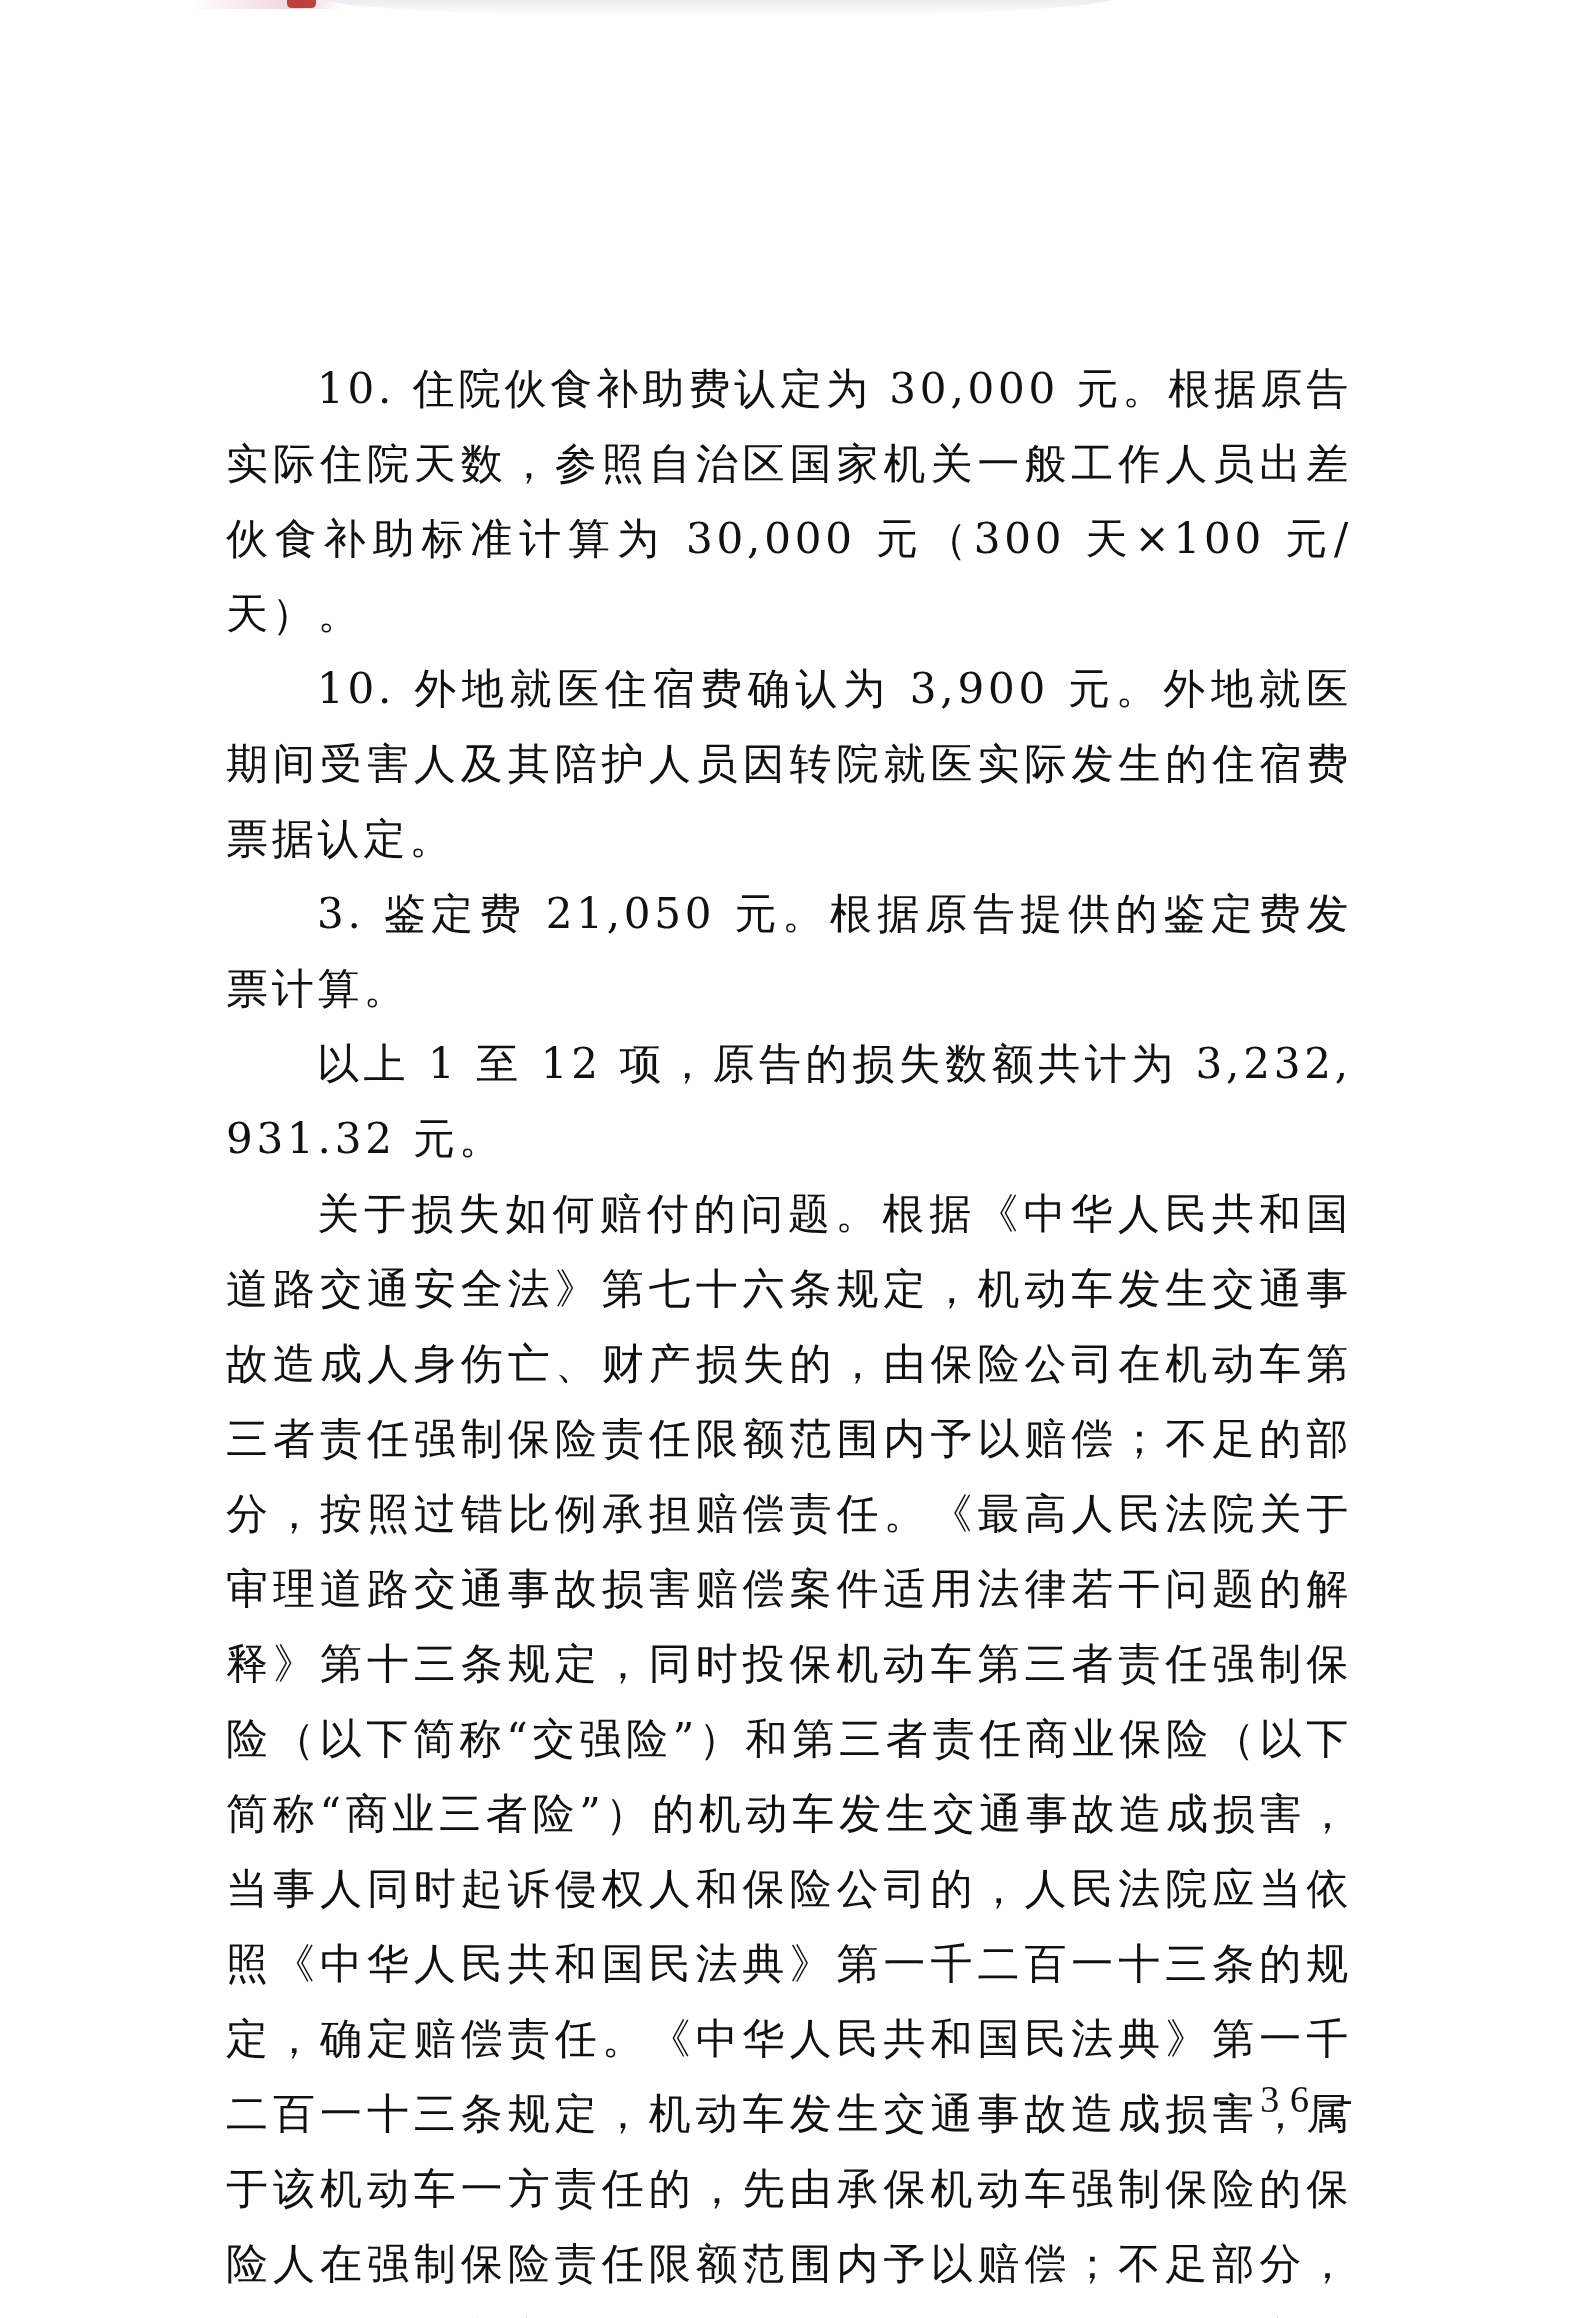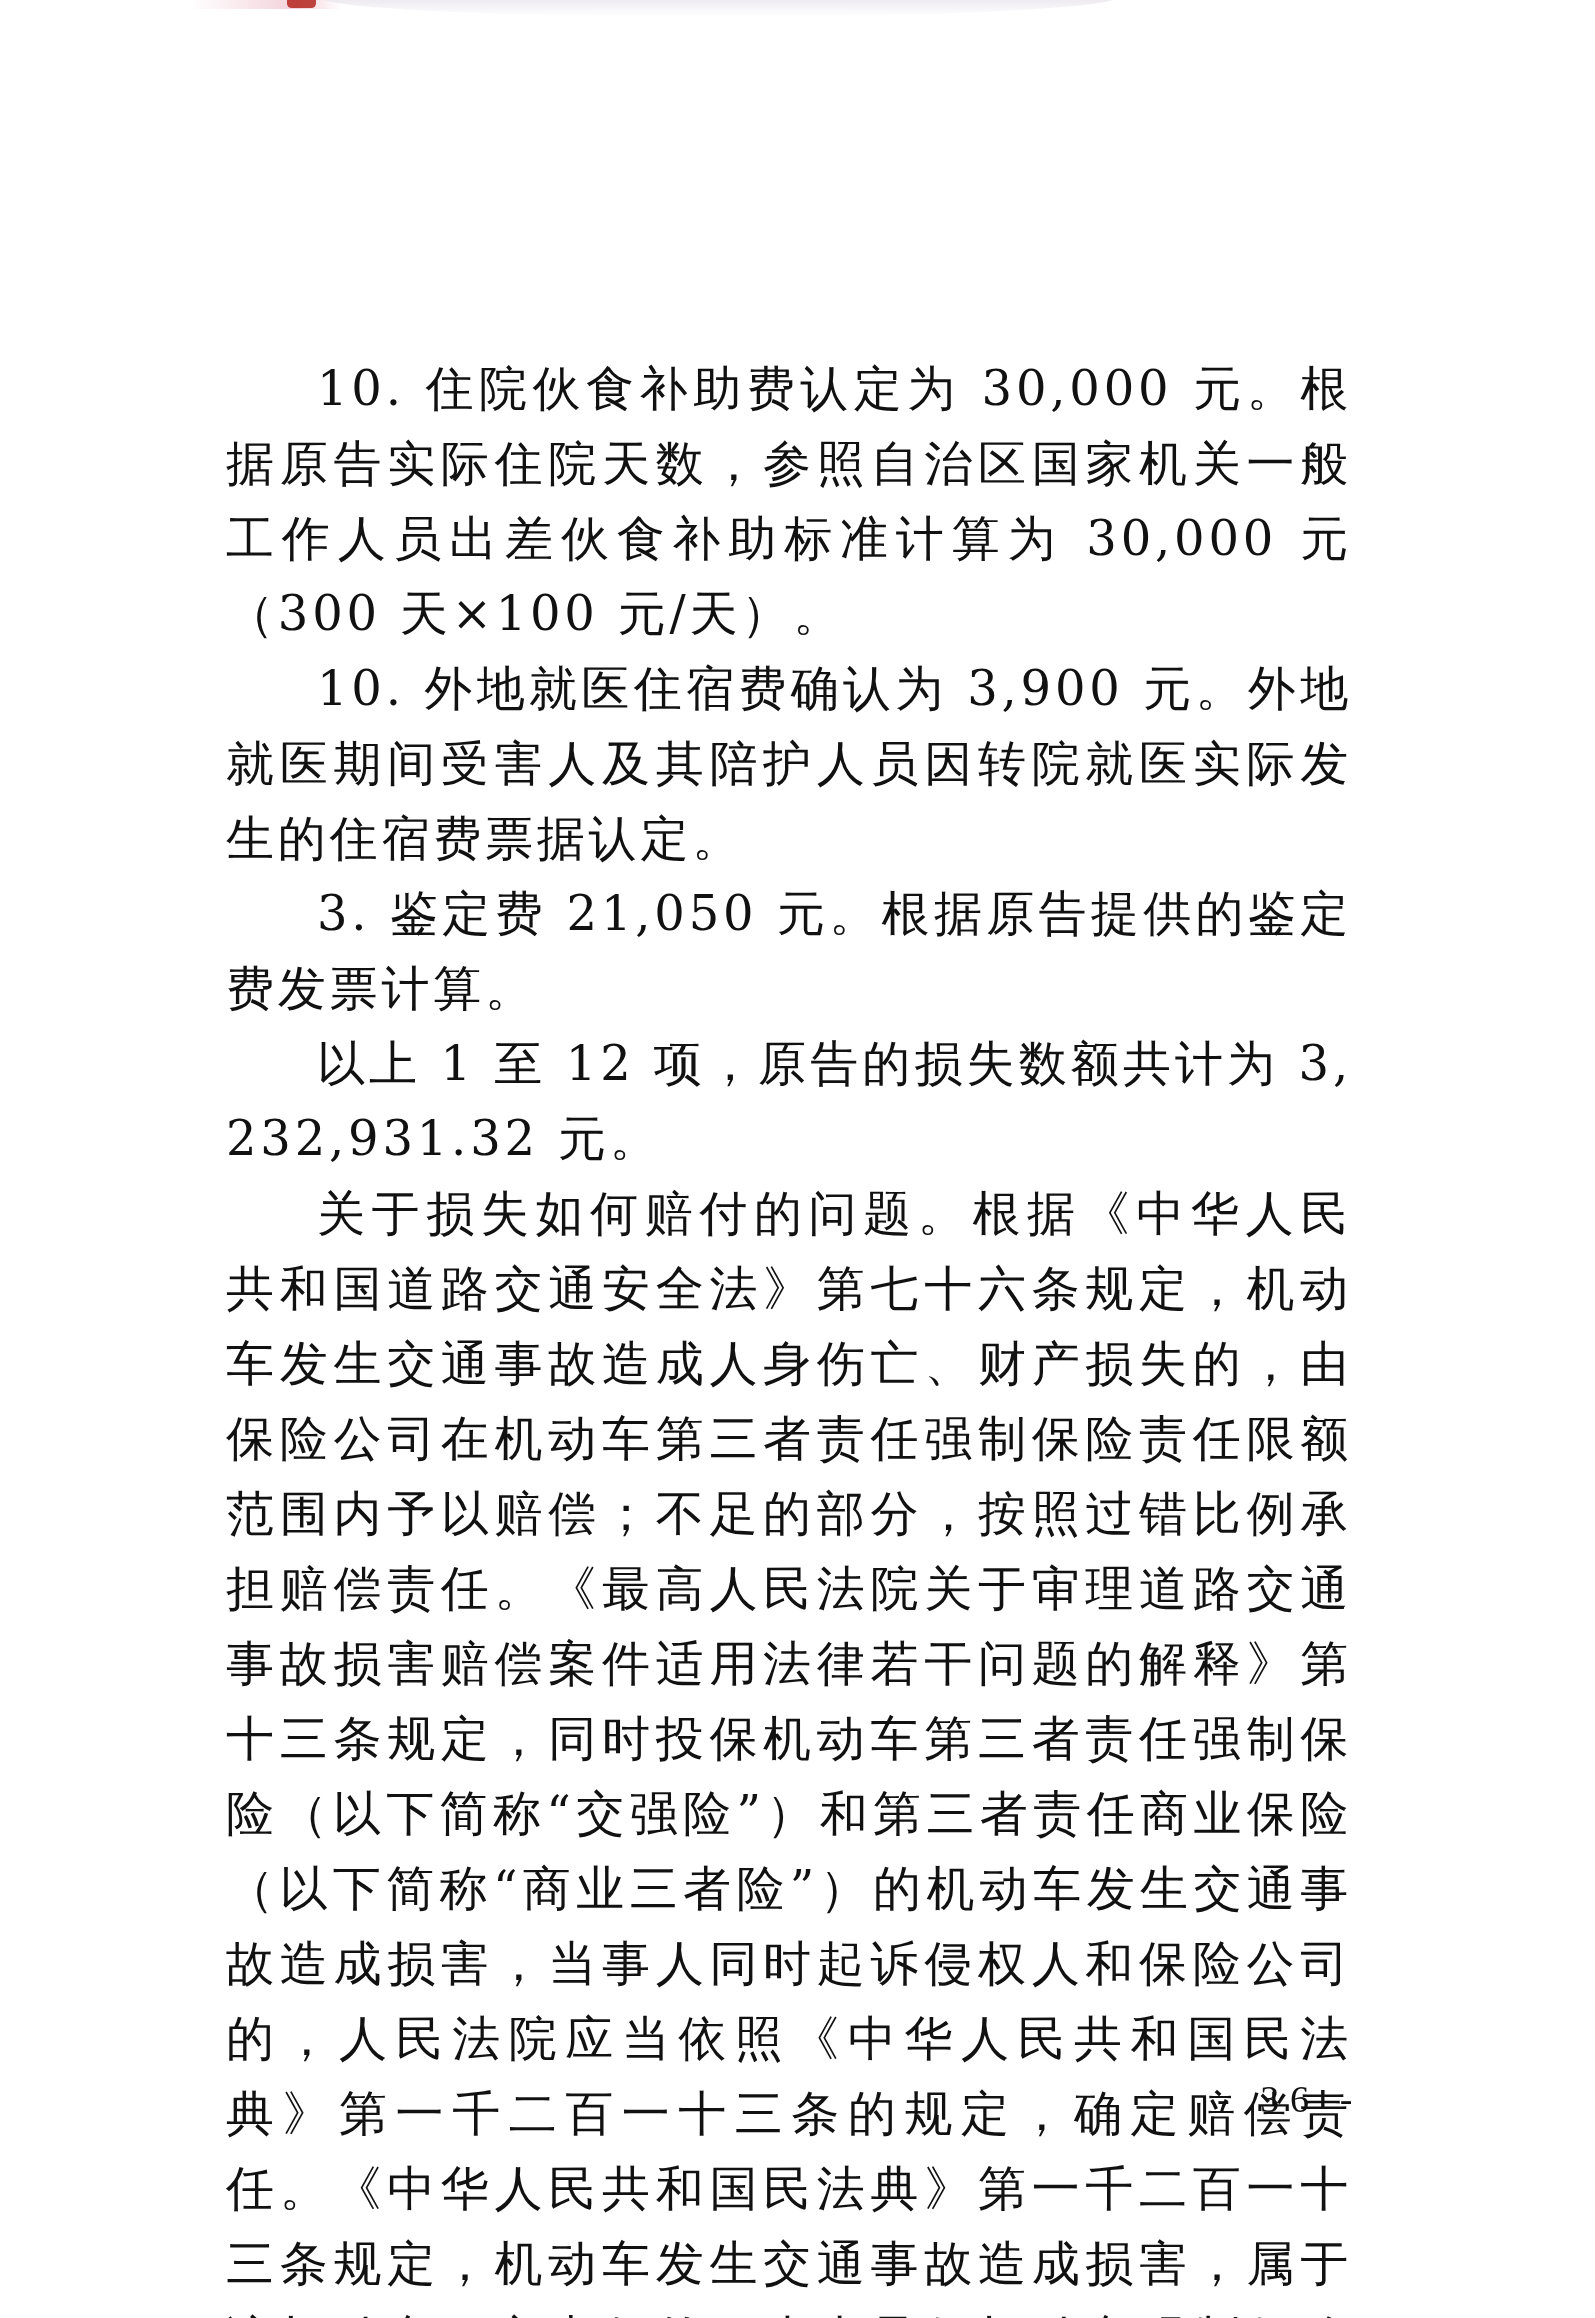--- a/index.html
+++ b/index.html
@@ -44,21 +44,21 @@
       background: linear-gradient(90deg, rgba(240,200,210,0) 0%, rgba(235,180,195,0.6) 70%, rgba(235,180,195,0) 100%);
     }
     .page {
       position: absolute;
       left: 226px;
       top: 351px;
       width: 1126px;
     }
     .para {
       margin: 0;
-      font-size: 48px;
+      font-size: 42px;
       line-height: 75px;
       letter-spacing: 3.8px;
       text-align: justify;
       text-justify: inter-character;
       word-break: break-all;
       font-weight: 500;
     }
     .para.indent {
       text-indent: 91px;
     }

